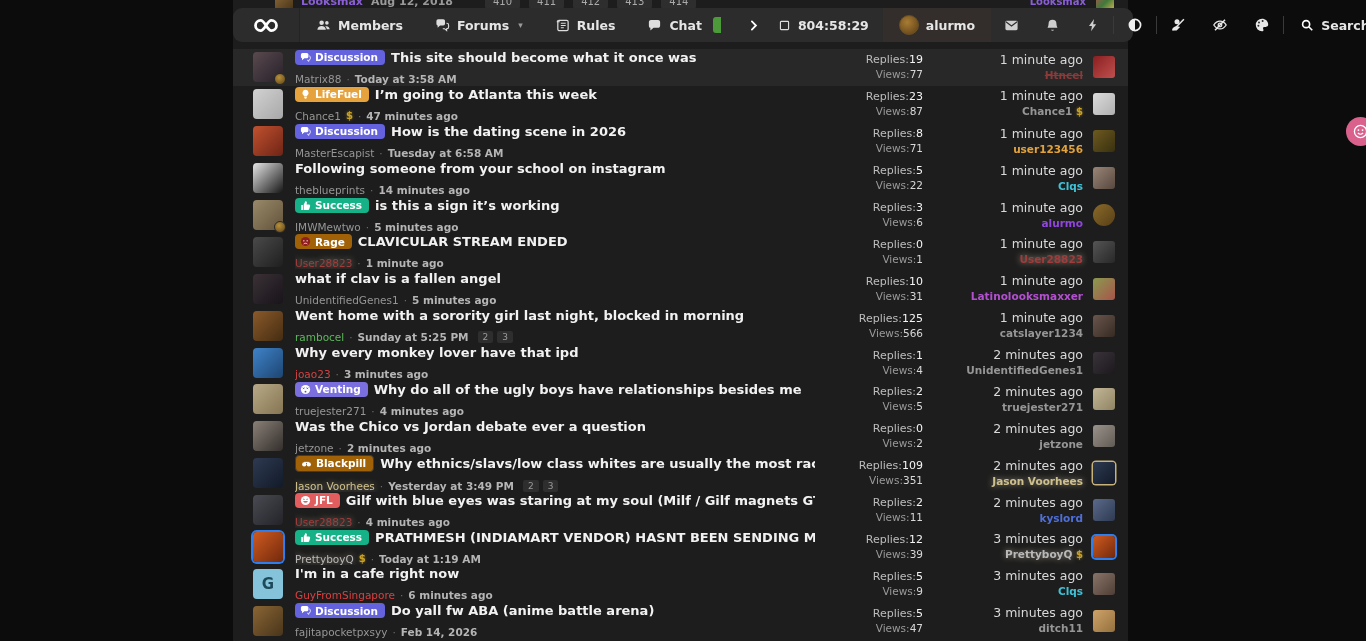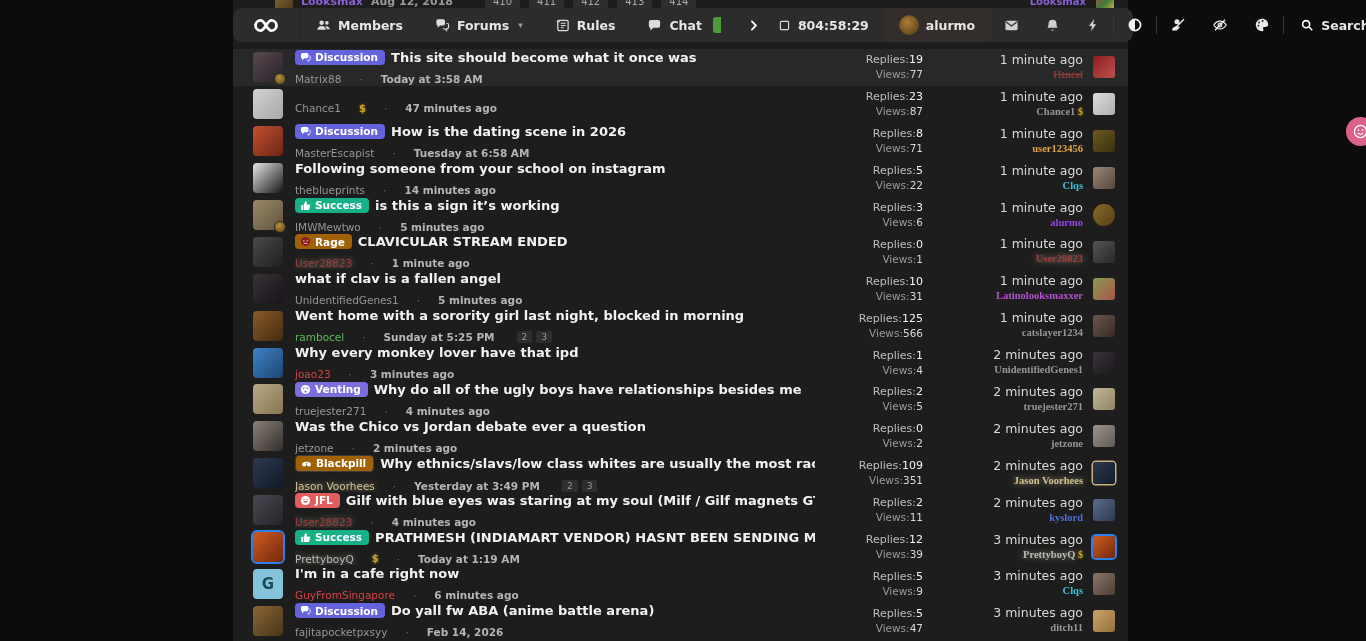--- a/index.html
+++ b/index.html
@@ -50,40 +50,40 @@
   .t-av .medal { position:absolute; right:-3px; bottom:-3px; width:12px; height:12px; border-radius:50%;
                  background:radial-gradient(circle at 40% 35%, #b8903c, #5d4414); border:1px solid #2a2a2a; }
   .ringed { box-shadow:0 0 0 2px #2d7ff0; }
   .ringed-gold { box-shadow:0 0 0 1.5px #c9b27a; }
   .t-main { flex:1; min-width:0; margin-left:12px; overflow:hidden; }
   .t-line1 { display:flex; align-items:center; gap:6px; white-space:nowrap; }
   .badge { display:inline-flex; align-items:center; gap:4px; color:#fff; font-size:10.5px; font-weight:bold;
            padding:1.5px 7px 1.5px 5px; border-radius:4px; line-height:12px; flex:0 0 auto; }
   .badge.blackpill { border:1px solid #3c3c3c; }
   .t-title { color:#f2f2f2; font-size:13px; font-weight:bold; overflow:hidden; text-overflow:clip; white-space:nowrap; }
-  .t-line2 { display:flex; align-items:center; gap:18px; margin-top:8px; white-space:nowrap; }
+  .t-line2 { display:flex; align-items:center; gap:5px; margin-top:8px; white-space:nowrap; }
   .a-name { font-size:10.5px; color:#969696; }
   .a-date { font-size:10.5px; color:#b5b5b5; font-weight:bold; }
   .a-sep { color:#6e6e6e; font-size:10.5px; }
   .fx-glow { text-shadow:0 0 6px rgba(255,235,205,0.55); }
   .fx-strike { text-decoration:line-through; }
   .gold { color:#c9a227; font-weight:800; font-size:10px; text-shadow:0 0 3px rgba(201,162,39,.6); }
   .chips { display:flex; gap:4px; margin-left:4px; }
   .chip { background:#2e2e2e; color:#9a9a9a; font-size:9px; padding:1px 5px; border-radius:2px; }
 
   .t-stats { flex:0 0 100px; margin-left:8px; font-size:11px; }
   .t-stats .srow { display:flex; justify-content:flex-end; line-height:14px; }
   .s-label { color:#bdbdbd; }
   .s-label.dim { color:#9a9a9a; font-size:10.5px; }
   .s-val { color:#f5f5f5; }
   .s-val.dim { color:#d8d8d8; font-size:10.5px; }
 
   .t-last { flex:0 0 150px; margin-left:10px; text-align:right; line-height:14px; }
   .l-time { color:#d9d9d9; font-size:12.5px; }
-  .l-user { font-size:10.5px; font-weight:bold; margin-top:1px;font-family:Liberation Serif, serif; }
+  .l-user { font-size:10.5px; font-weight:bold; margin-top:1px; }
   .t-av2 { flex:0 0 22px; width:22px; height:22px; border-radius:3px; margin-left:10px; }
   .round { border-radius:50% !important; }
 
   
   .fab { position:absolute; right:-9px; top:117px; width:29px; height:29px; border-radius:50%;
          background:#d9618c; display:flex; align-items:center; justify-content:center; }
 </style>
 </head>
 <body>
 
@@ -145,20 +145,33 @@
     </div>
     <div class="t-last">
       <div class="l-time">1 minute ago</div>
       <div class="l-user"><span class="  fx-strike" style="color:#8b3a3a">Htncel</span></div>
     </div>
     <div class="t-av2   " style="background:linear-gradient(135deg, #8a1f1f, #c05050)"></div>
         </div>
         <div class="row">
     <div class="t-av " style="background:linear-gradient(135deg, #d2d2d2, #a8a8a8)"></div>
     <div class="t-main">
+      <div class="t-line1">
+              <span class="badge lifefuel" style="background:#e6a23c">
+        <span>
+                  <svg width="11" height="11" viewBox="0 0 12 12" fill="#fff">
+                    <path d="M6 .9a3.4 3.4 0 0 0-2 6.1c.4.3.6.7.6 1.1h2.8c0-.4.2-.8.6-1.1A3.4 3.4 0 0 0 6 .9z"></path>
+                    <rect x="4.5" y="8.7" width="3" height="1" rx=".4"></rect>
+                    <rect x="5" y="10.1" width="2" height=".9" rx=".4"></rect>
+                  </svg>
+                </span>
+        <span>LifeFuel</span>
+              </span>
+              <span class="t-title">I’m going to Atlanta this week</span>
+            </div>
       <div class="t-line2">
         <span class="a-name  " style="color:#969696">Chance1</span> 
               <span class="gold">$</span>
         <span class="a-sep">·</span>
         <span class="a-date">47 minutes ago</span>
 
       </div>
     </div>
     <div class="t-stats">
       <div class="srow">

